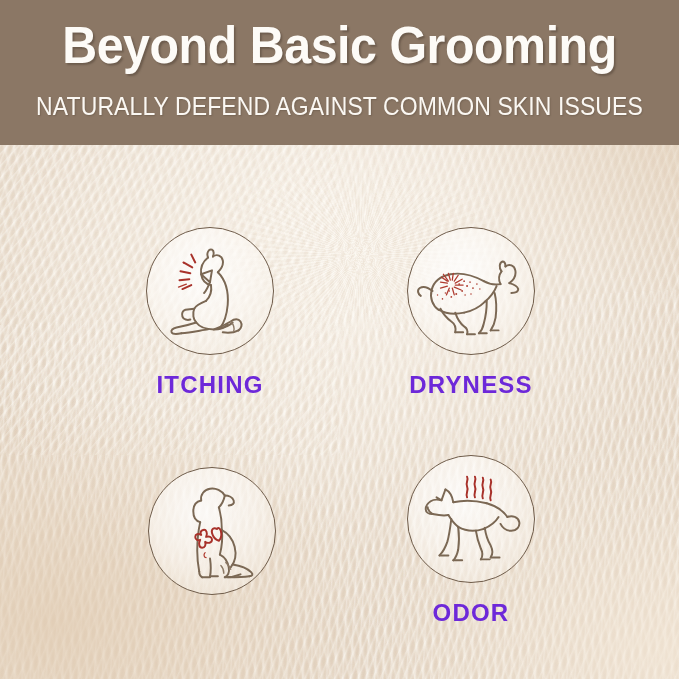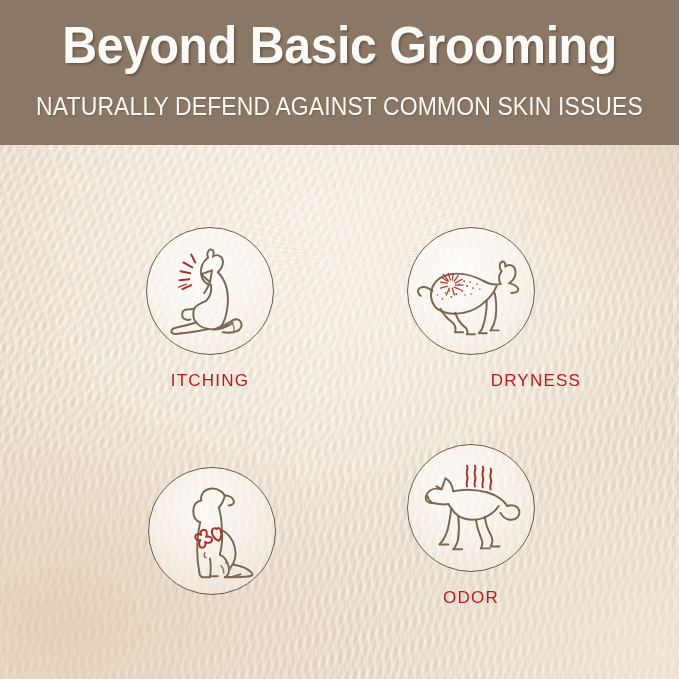--- a/index.html
+++ b/index.html
@@ -166,32 +166,32 @@
     overflow: hidden;
   }
   .feature-circle svg {
     position: absolute;
     left: 0; top: 0;
     width: 100%;
     height: 100%;
   }
   .feature-label {
     margin-top: 16px;
-    color: #b91c1c;
+    color: #6d28d9;
     font-family: "Liberation Sans", sans-serif;
-    font-size: 17px;
-    font-weight: normal;
+    font-size: 24px;
+    font-weight: bold;
     letter-spacing: 1.2px;
     white-space: nowrap;
   }
 
   #cell-itching    { left: 100px; top: 227px; }
-  #cell-dryness    { left: 361px; top: 227px; text-align: right; }
+  #cell-dryness    { left: 361px; top: 227px; }
   #cell-irritation { left: 102px; top: 467px; }
-  #cell-odor       { left: 361px; top: 444px; }
+  #cell-odor       { left: 361px; top: 455px; }
 
   .ink  { fill: none; stroke: #7b6854; stroke-width: 2; stroke-linecap: round; stroke-linejoin: round; }
   .ink-thin { fill: none; stroke: #8d7a66; stroke-width: 1.4; stroke-linecap: round; stroke-linejoin: round; }
   .red  { fill: none; stroke: #a8312a; stroke-width: 2; stroke-linecap: round; stroke-linejoin: round; }
   .red-thin { fill: none; stroke: #b03c31; stroke-width: 1.3; stroke-linecap: round; stroke-linejoin: round; }
   .red-dot { fill: #ae4034; stroke: none; }
 </style>
 </head>
 <body>
 

